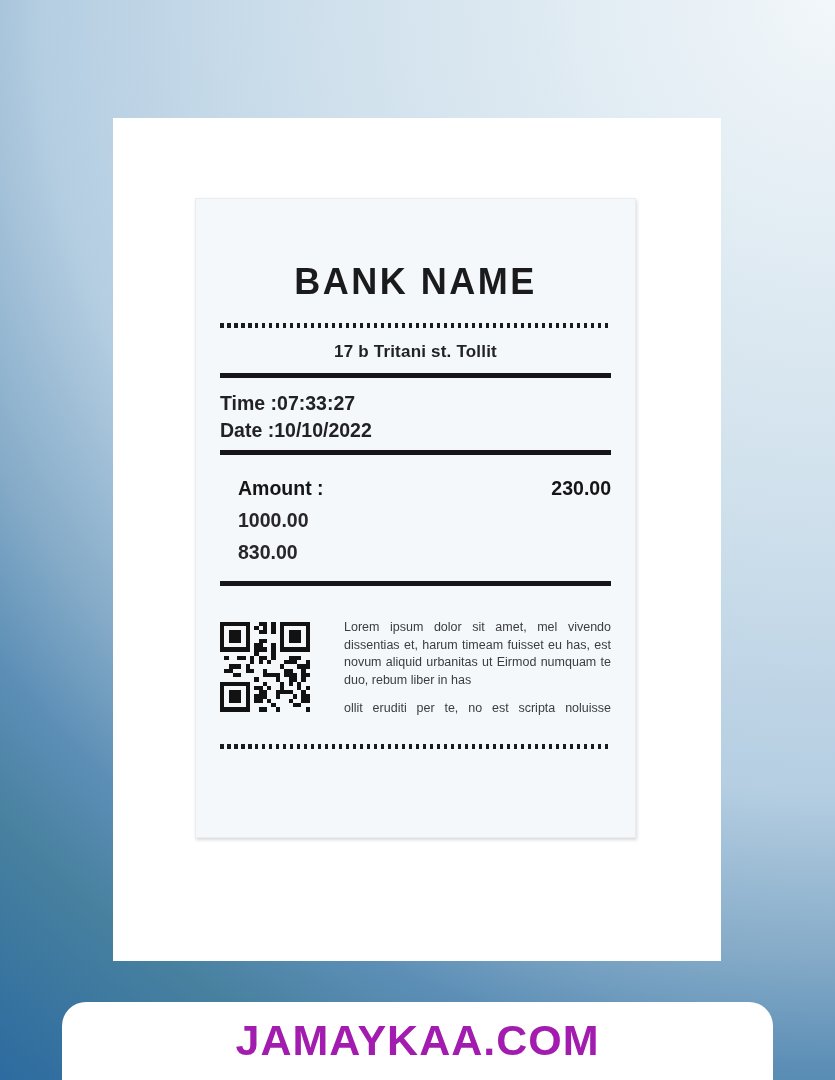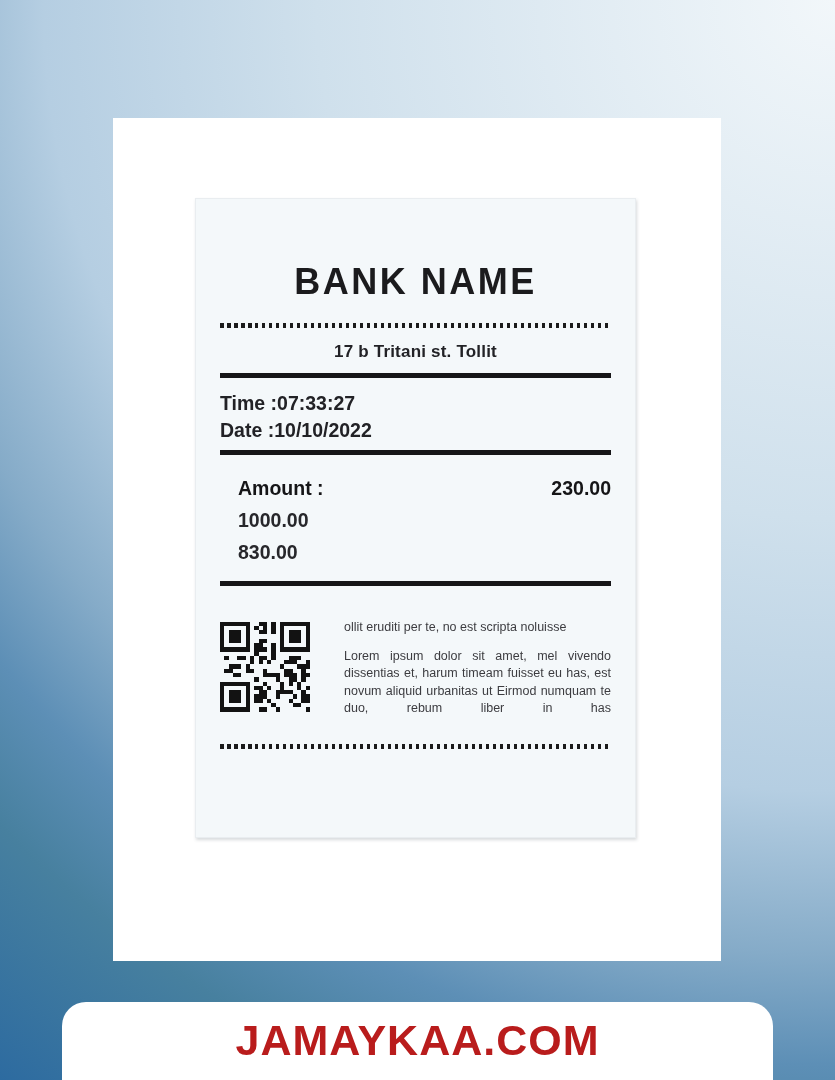--- a/index.html
+++ b/index.html
@@ -124,21 +124,21 @@
     border-radius: 24px 24px 0 0;
     display: flex;
     align-items: flex-start;
     justify-content: center;
   }
   .footer-text {
     margin-top: 14px;
     font-size: 43px;
     font-weight: 800;
     letter-spacing: 1px;
-    color: #b91c1c;
+    color: #a21caf;
   }
 </style>
 </head>
 <body>
 
 <div class="stage">
 
   <div class="card">
 
     <div class="receipt">
@@ -186,22 +186,22 @@
 
         <div class="rule r3"></div>
 
         <div class="note-row">
           <div class="qr-wrap">
             <svg id="qr" viewBox="0 0 21 21" width="90" height="95" shape-rendering="crispEdges" aria-hidden="true">
               <path fill="#121212" fill-rule="evenodd" d="M9 0h1v1h-1zM10 0h1v1h-1zM12 0h1v1h-1zM8 1h1v1h-1zM10 1h1v1h-1zM12 1h1v1h-1zM9 2h1v1h-1zM10 2h1v1h-1zM12 2h1v1h-1zM9 4h1v1h-1zM10 4h1v1h-1zM8 5h1v1h-1zM9 5h1v1h-1zM12 5h1v1h-1zM8 6h1v1h-1zM9 6h1v1h-1zM10 6h1v1h-1zM12 6h1v1h-1zM8 7h1v1h-1zM12 7h1v1h-1zM1 8h1v1h-1zM4 8h1v1h-1zM5 8h1v1h-1zM7 8h1v1h-1zM9 8h1v1h-1zM10 8h1v1h-1zM12 8h1v1h-1zM16 8h1v1h-1zM17 8h1v1h-1zM18 8h1v1h-1zM7 9h1v1h-1zM9 9h1v1h-1zM11 9h1v1h-1zM15 9h1v1h-1zM16 9h1v1h-1zM17 9h1v1h-1zM20 9h1v1h-1zM2 10h1v1h-1zM3 10h1v1h-1zM4 10h1v1h-1zM6 10h1v1h-1zM14 10h1v1h-1zM18 10h1v1h-1zM19 10h1v1h-1zM20 10h1v1h-1zM1 11h1v1h-1zM2 11h1v1h-1zM6 11h1v1h-1zM7 11h1v1h-1zM10 11h1v1h-1zM15 11h1v1h-1zM16 11h1v1h-1zM19 11h1v1h-1zM3 12h1v1h-1zM4 12h1v1h-1zM10 12h1v1h-1zM11 12h1v1h-1zM12 12h1v1h-1zM13 12h1v1h-1zM15 12h1v1h-1zM16 12h1v1h-1zM17 12h1v1h-1zM19 12h1v1h-1zM20 12h1v1h-1zM8 13h1v1h-1zM13 13h1v1h-1zM16 13h1v1h-1zM17 13h1v1h-1zM19 13h1v1h-1zM10 14h1v1h-1zM14 14h1v1h-1zM16 14h1v1h-1zM18 14h1v1h-1zM8 15h1v1h-1zM9 15h1v1h-1zM11 15h1v1h-1zM14 15h1v1h-1zM18 15h1v1h-1zM20 15h1v1h-1zM9 16h1v1h-1zM10 16h1v1h-1zM13 16h1v1h-1zM14 16h1v1h-1zM15 16h1v1h-1zM16 16h1v1h-1zM19 16h1v1h-1zM8 17h1v1h-1zM9 17h1v1h-1zM10 17h1v1h-1zM13 17h1v1h-1zM17 17h1v1h-1zM19 17h1v1h-1zM20 17h1v1h-1zM8 18h1v1h-1zM9 18h1v1h-1zM11 18h1v1h-1zM16 18h1v1h-1zM19 18h1v1h-1zM20 18h1v1h-1zM12 19h1v1h-1zM17 19h1v1h-1zM18 19h1v1h-1zM9 20h1v1h-1zM10 20h1v1h-1zM13 20h1v1h-1zM20 20h1v1h-1zM0 0h7v7h-7zM1 1v5h5v-5zM2 2h3v3h-3zM14 0h7v7h-7zM15 1v5h5v-5zM16 2h3v3h-3zM0 14h7v7h-7zM1 15v5h5v-5zM2 16h3v3h-3z"></path>
             </svg>
           </div>
           <div class="note">
+            <p>Lorem ipsum dolor sit amet, mel vivendo dissentias et, harum timeam fuisset eu has, est novum aliquid urbanitas ut Eirmod numquam te duo, rebum liber in has</p>
             <p>ollit eruditi per te, no est scripta noluisse</p>
-            <p>Lorem ipsum dolor sit amet, mel vivendo dissentias et, harum timeam fuisset eu has, est novum aliquid urbanitas ut Eirmod numquam te duo, rebum liber in has</p>
           </div>
         </div>
 
         <div class="dots bottom"></div>
 
       </div>
     </div>
   </div>
 
   <div class="footer-bar">

